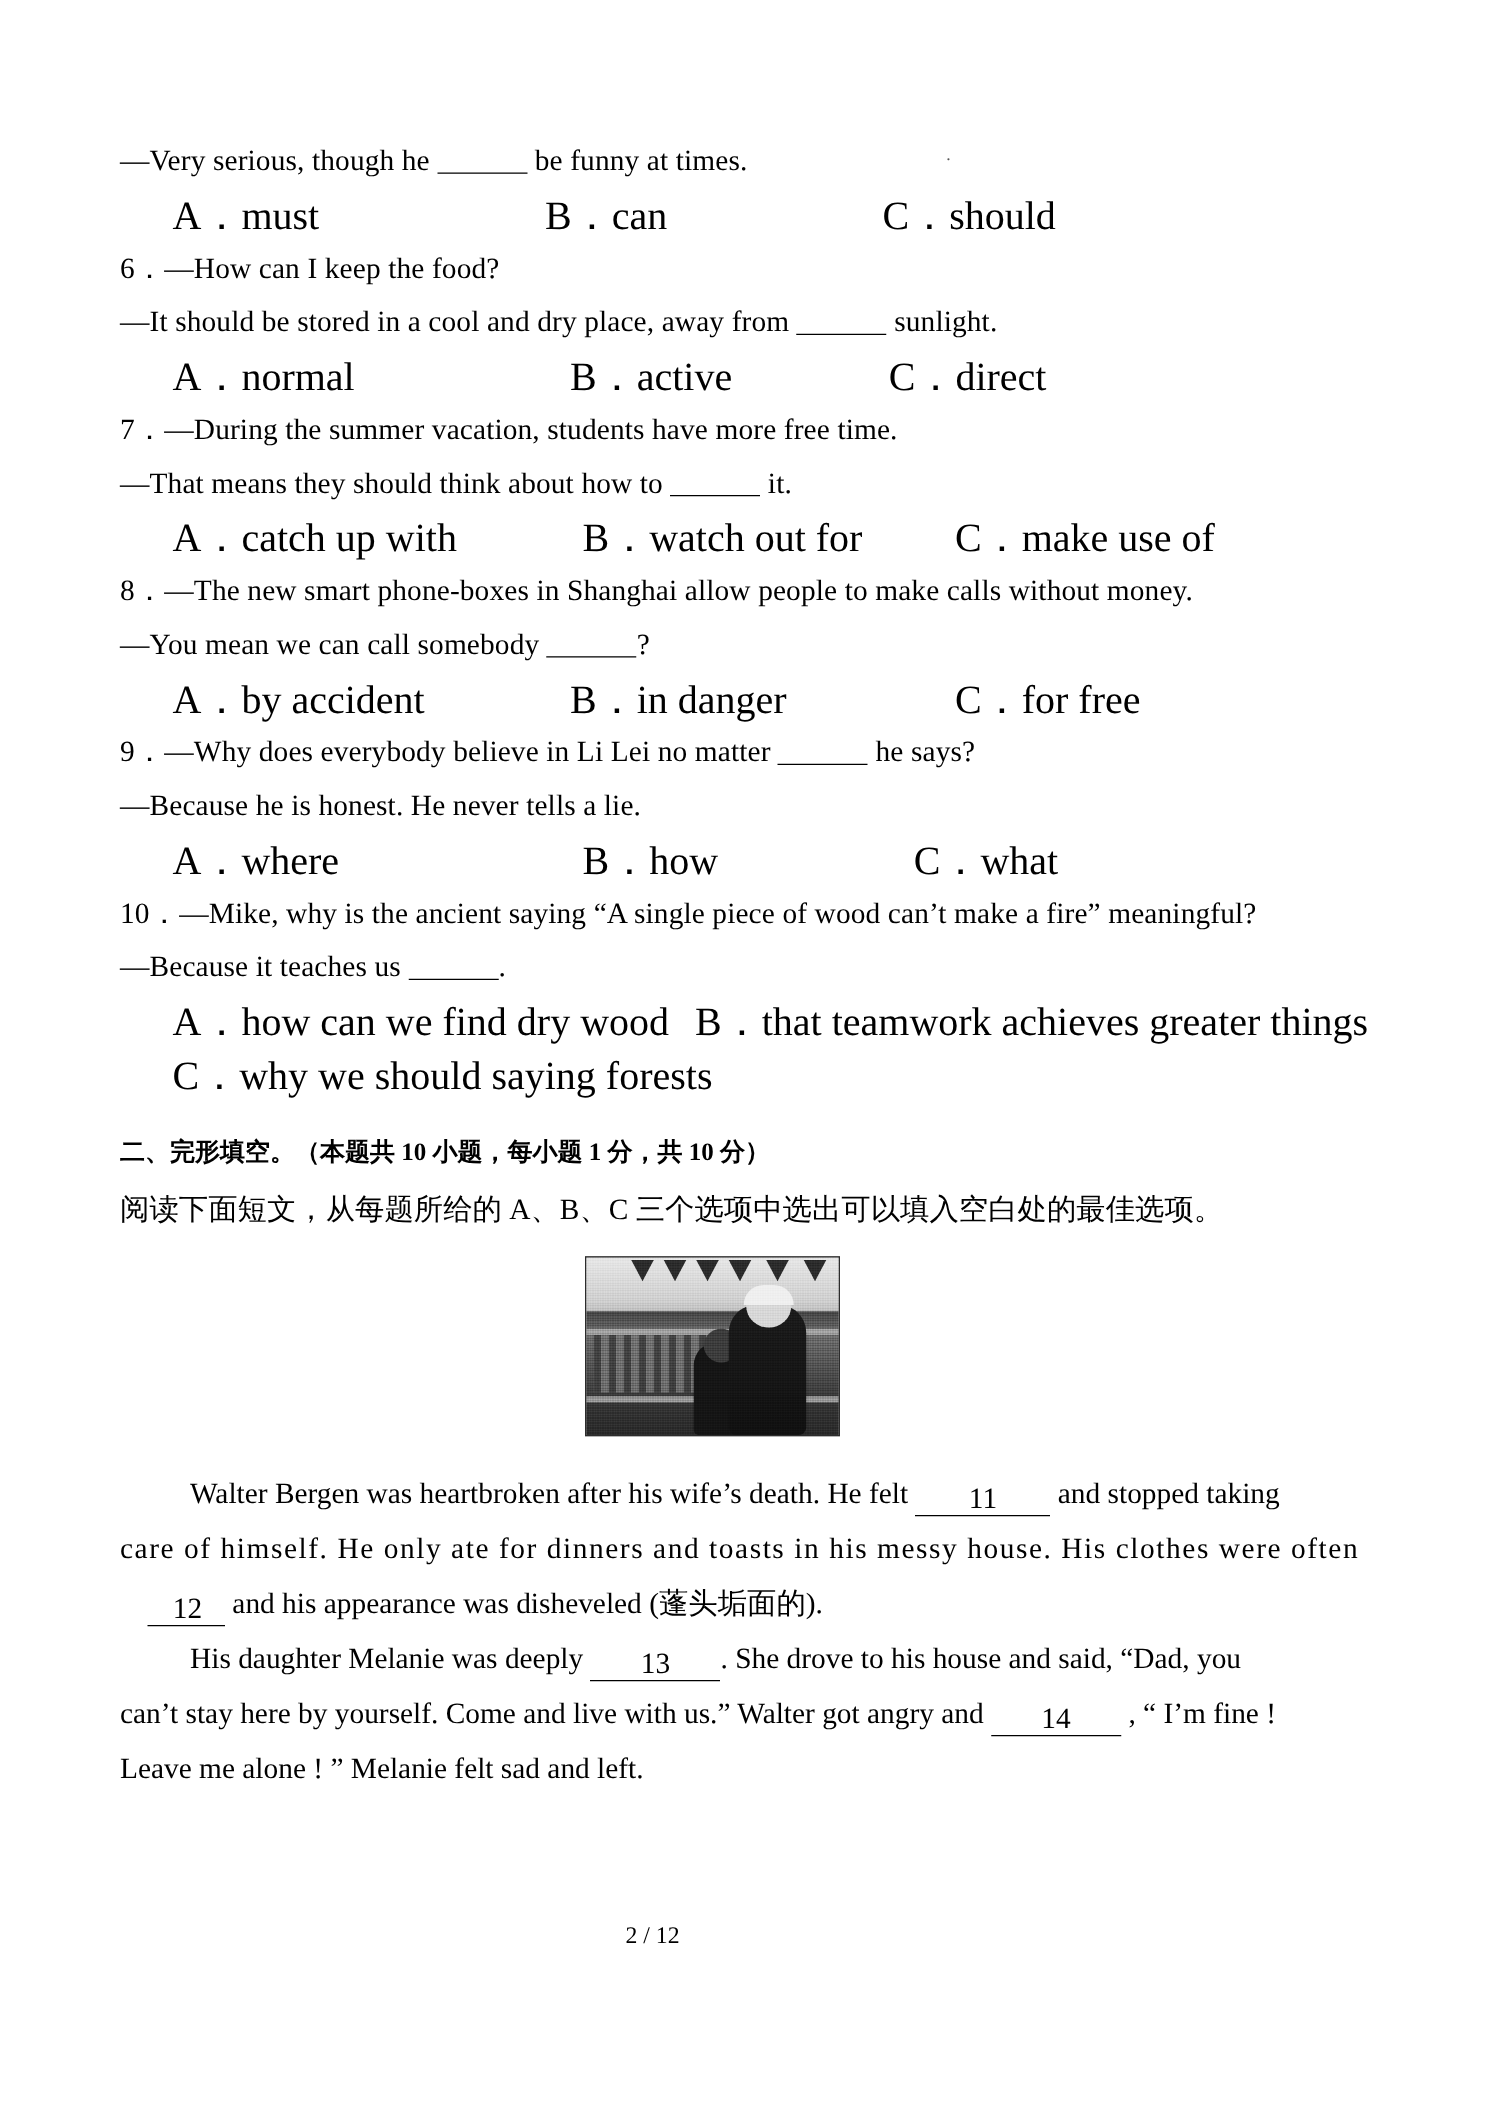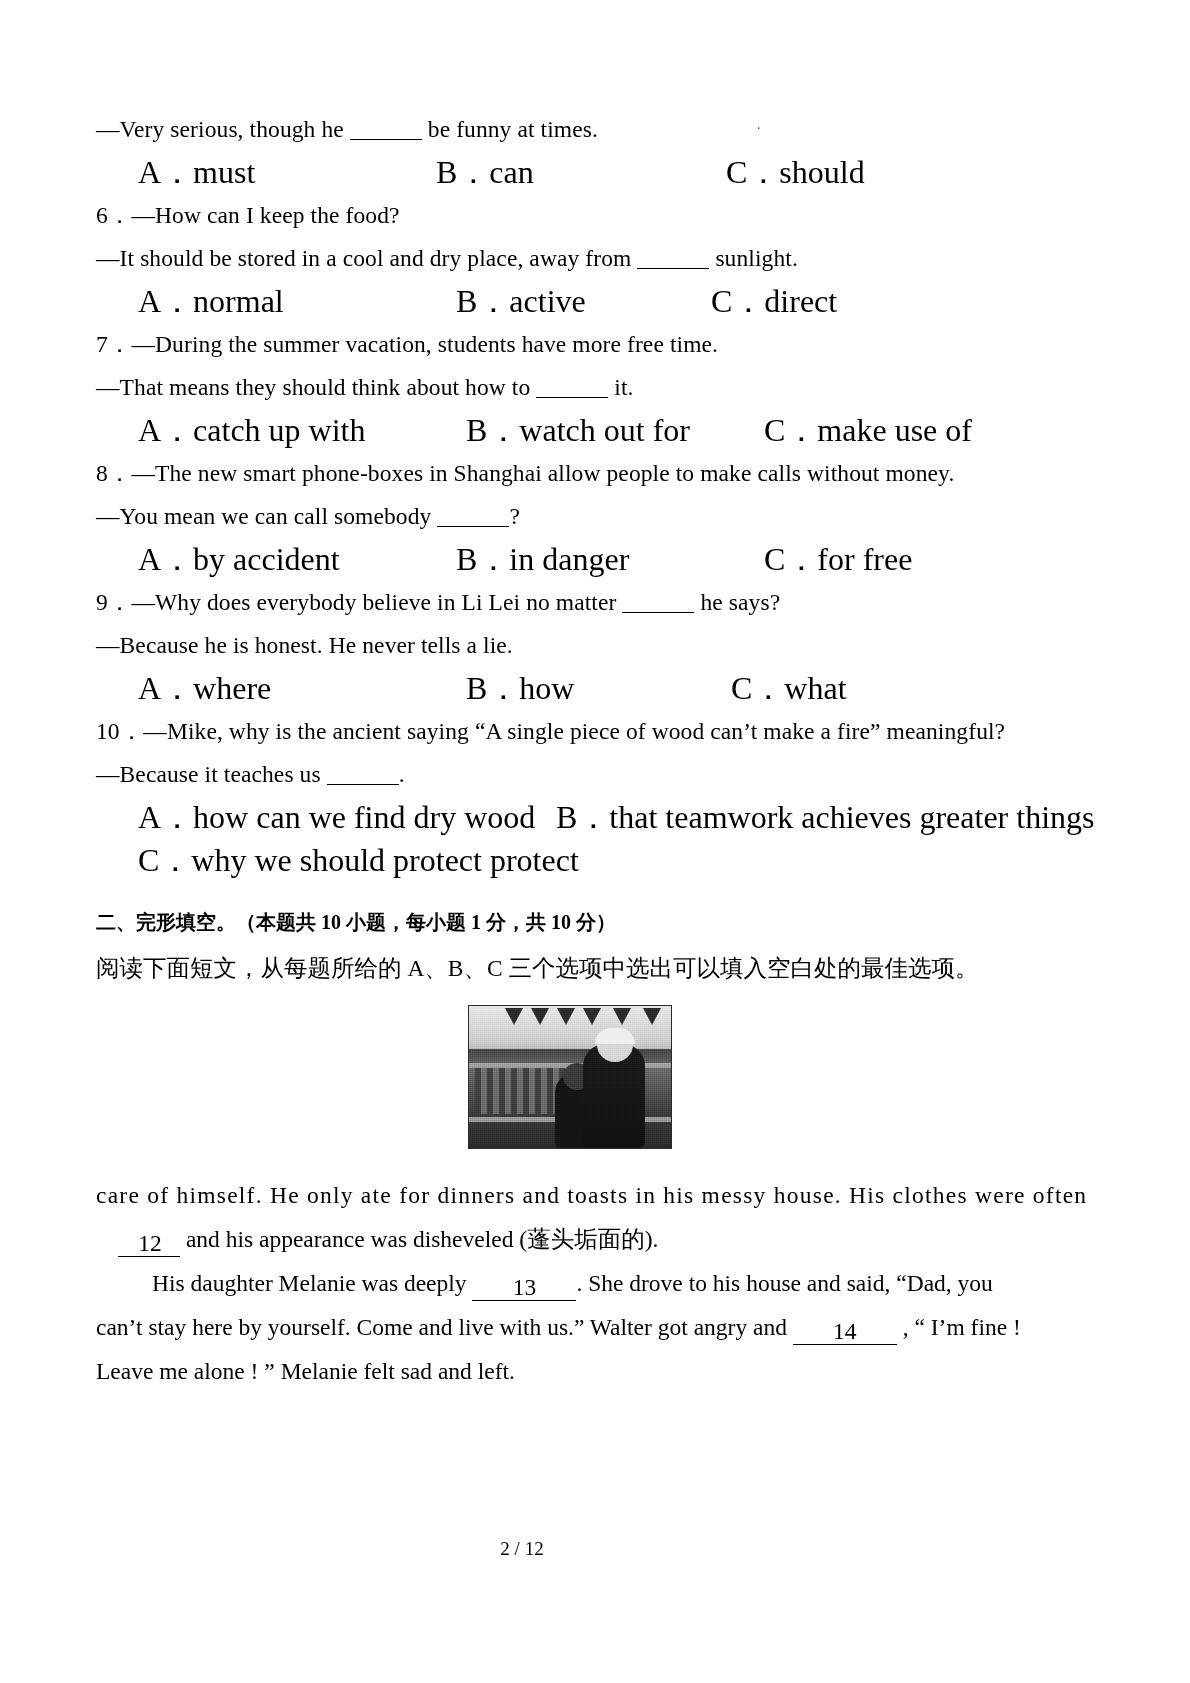--- a/index.html
+++ b/index.html
@@ -58,21 +58,21 @@
   .opt {
     position: absolute;
     top: 0;
   }
   .opt .lbl { }
   .opt .dot { letter-spacing: 0px; }
 
   
   .col-a { left: 42px; }
   .col-b { left: 340px; }
-  .col-c { left: 610px; margin-left: 20px; }
+  .col-c { left: 610px; }
 
   .col-b2 { left: 360px; }
   .col-c2 { left: 615px; }
   .col-b3 { left: 370px; }
   .col-c4 { left: 668px; }
   .col-b5 { left: 360px; }
   .col-c5 { left: 635px; }
   .col-b6 { left: 460px; }
 
   
@@ -342,21 +342,21 @@
     <div class="opts">
       <span class="opt col-a">
         <span class="dot">A．</span><span>how can we find dry wood</span>
       </span>
       <span class="opt col-b6">
         <span class="dot">B．</span><span>that teamwork achieves greater things</span>
       </span>
     </div>
     <div class="opts">
       <span class="opt col-a">
-        <span class="dot">C．</span><span>why we should protect protect</span>
+        <span class="dot">C．</span><span>why we should saying forests</span>
       </span>
     </div>
 
     <div class="sec-head">二、完形填空。（本题共 10 小题，每小题 1 分，共 10 分）</div>
     <div class="sec-instr">阅读下面短文，从每题所给的 A、B、C 三个选项中选出可以填入空白处的最佳选项。</div>
 
     <div class="figure-wrap">
       <div class="photo">
         <div class="sky"></div>
         <div class="ground"></div>
@@ -375,20 +375,25 @@
         <div class="child-head"></div>
         <div class="man"></div>
         <div class="head"></div>
         <div class="hair"></div>
         <div class="noise"></div>
       </div>
     </div>
 
     <div class="passage">
 
+      <div class="p-line indent">
+        <span>Walter Bergen was heartbroken after his wife’s death. He felt</span>
+        <span class="numblank w1">11</span>
+        <span>and stopped taking</span>
+      </div>
 
       <div class="p-line justify-wide" style="letter-spacing:1.25px">care of himself. He only ate for dinners and toasts in his messy house. His clothes were often</div>
 
       <div class="p-line">
         <span class="numblank w2">12</span>
         <span>and his appearance was disheveled (蓬头垢面的).</span>
       </div>
 
       <div class="p-line indent">
         <span>His daughter Melanie was deeply</span>

